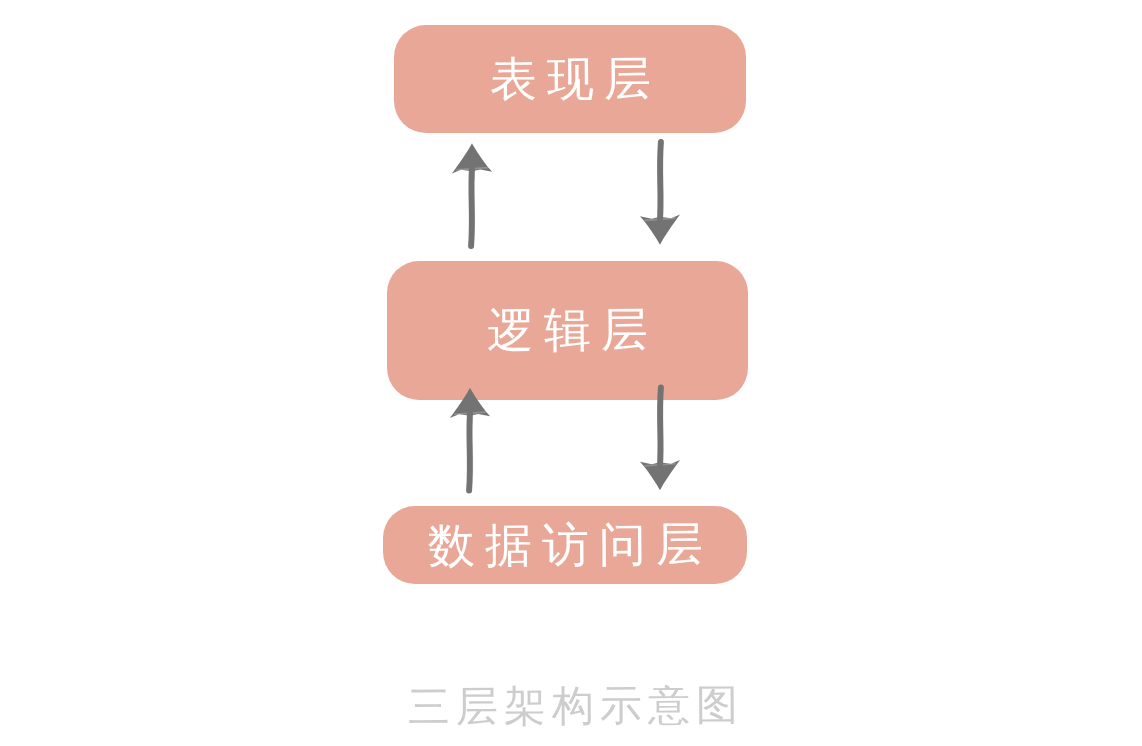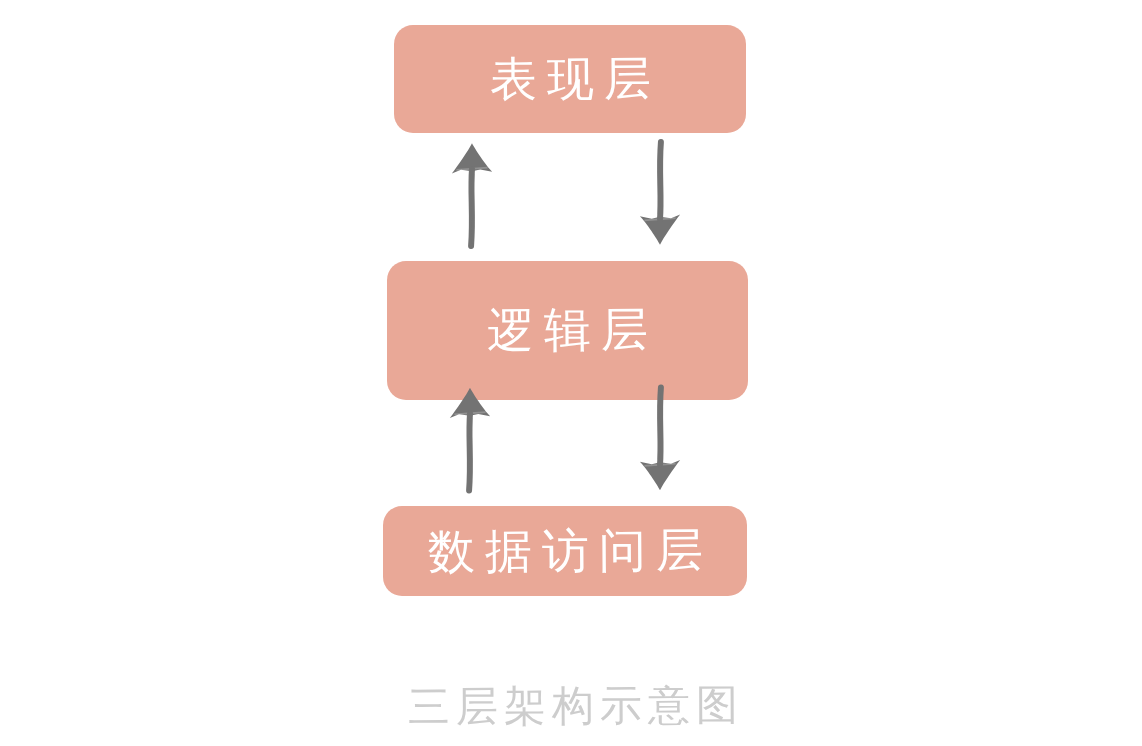--- a/index.html
+++ b/index.html
@@ -17,38 +17,38 @@
   .canvas{
     position:relative;
     width:1142px;
     height:746px;
     background:var(--background);
     overflow:hidden;
   }
   .layer-box{
     position:absolute;
     background:var(--box-fill);
-    border-radius:19px;
+    border-radius:32px;
     display:flex;
     align-items:center;
     justify-content:center;
   }
   .layer-label{
     color:var(--box-text);
     font-size:47px;
     letter-spacing:10px;
     text-indent:10px; 
     font-weight:500;
     white-space:nowrap;
     
     transform:rotate(-0.4deg);
   }
   .box-presentation{left:394px; top:25px;  width:352px; height:108px;}
   .box-logic       {left:387px; top:261px; width:361px; height:139px;}
-  .box-data        {left:383px; top:506px; width:364px; height:90px;}
+  .box-data        {left:383px; top:506px; width:364px; height:78px;}
 
   .arrow{
     position:absolute;
     color:var(--arrow);
   }
   .arrow svg{display:block;}
   .arrow-down svg{transform:rotate(180deg);}
 
   .arr-up-1  {left:450px; top:139px;}
   .arr-down-1{left:638px; top:136px;}

